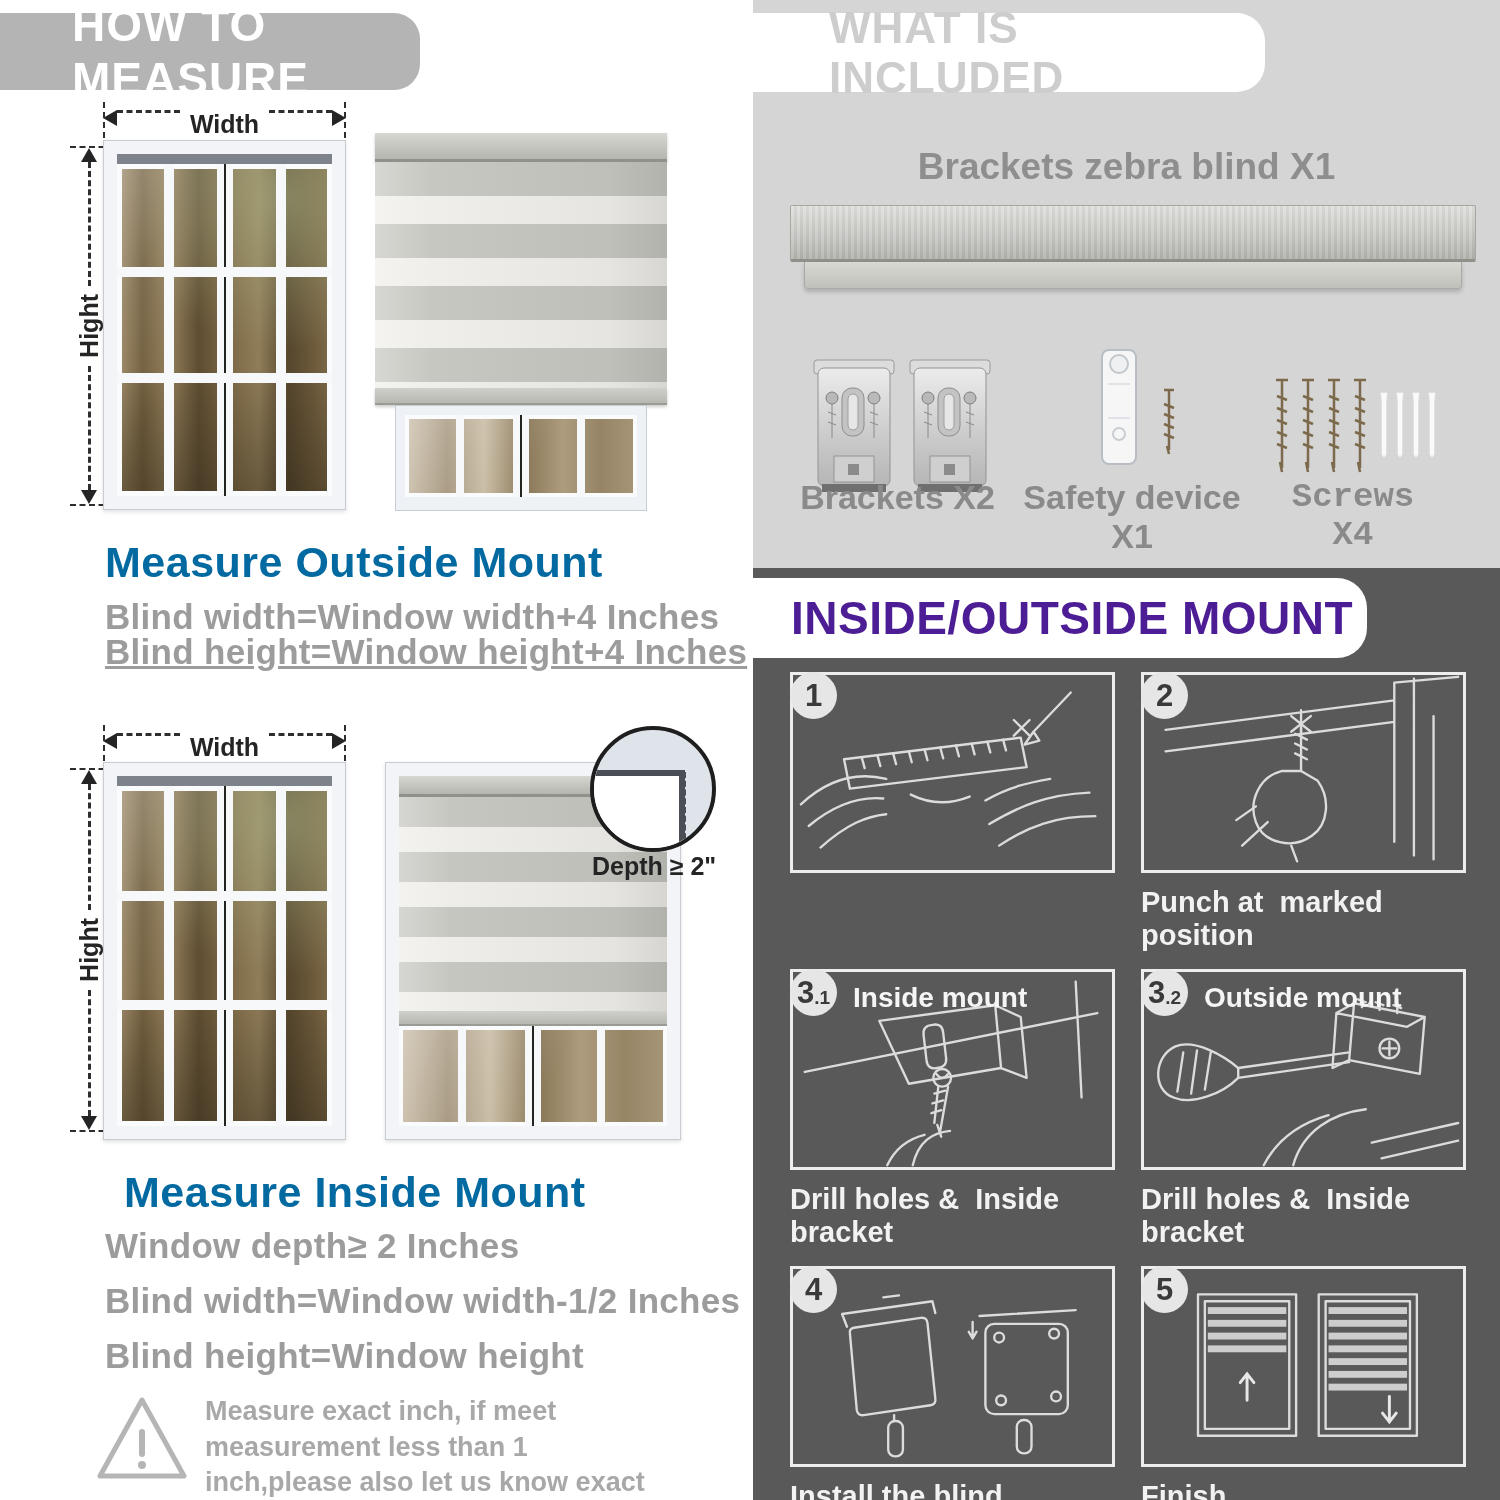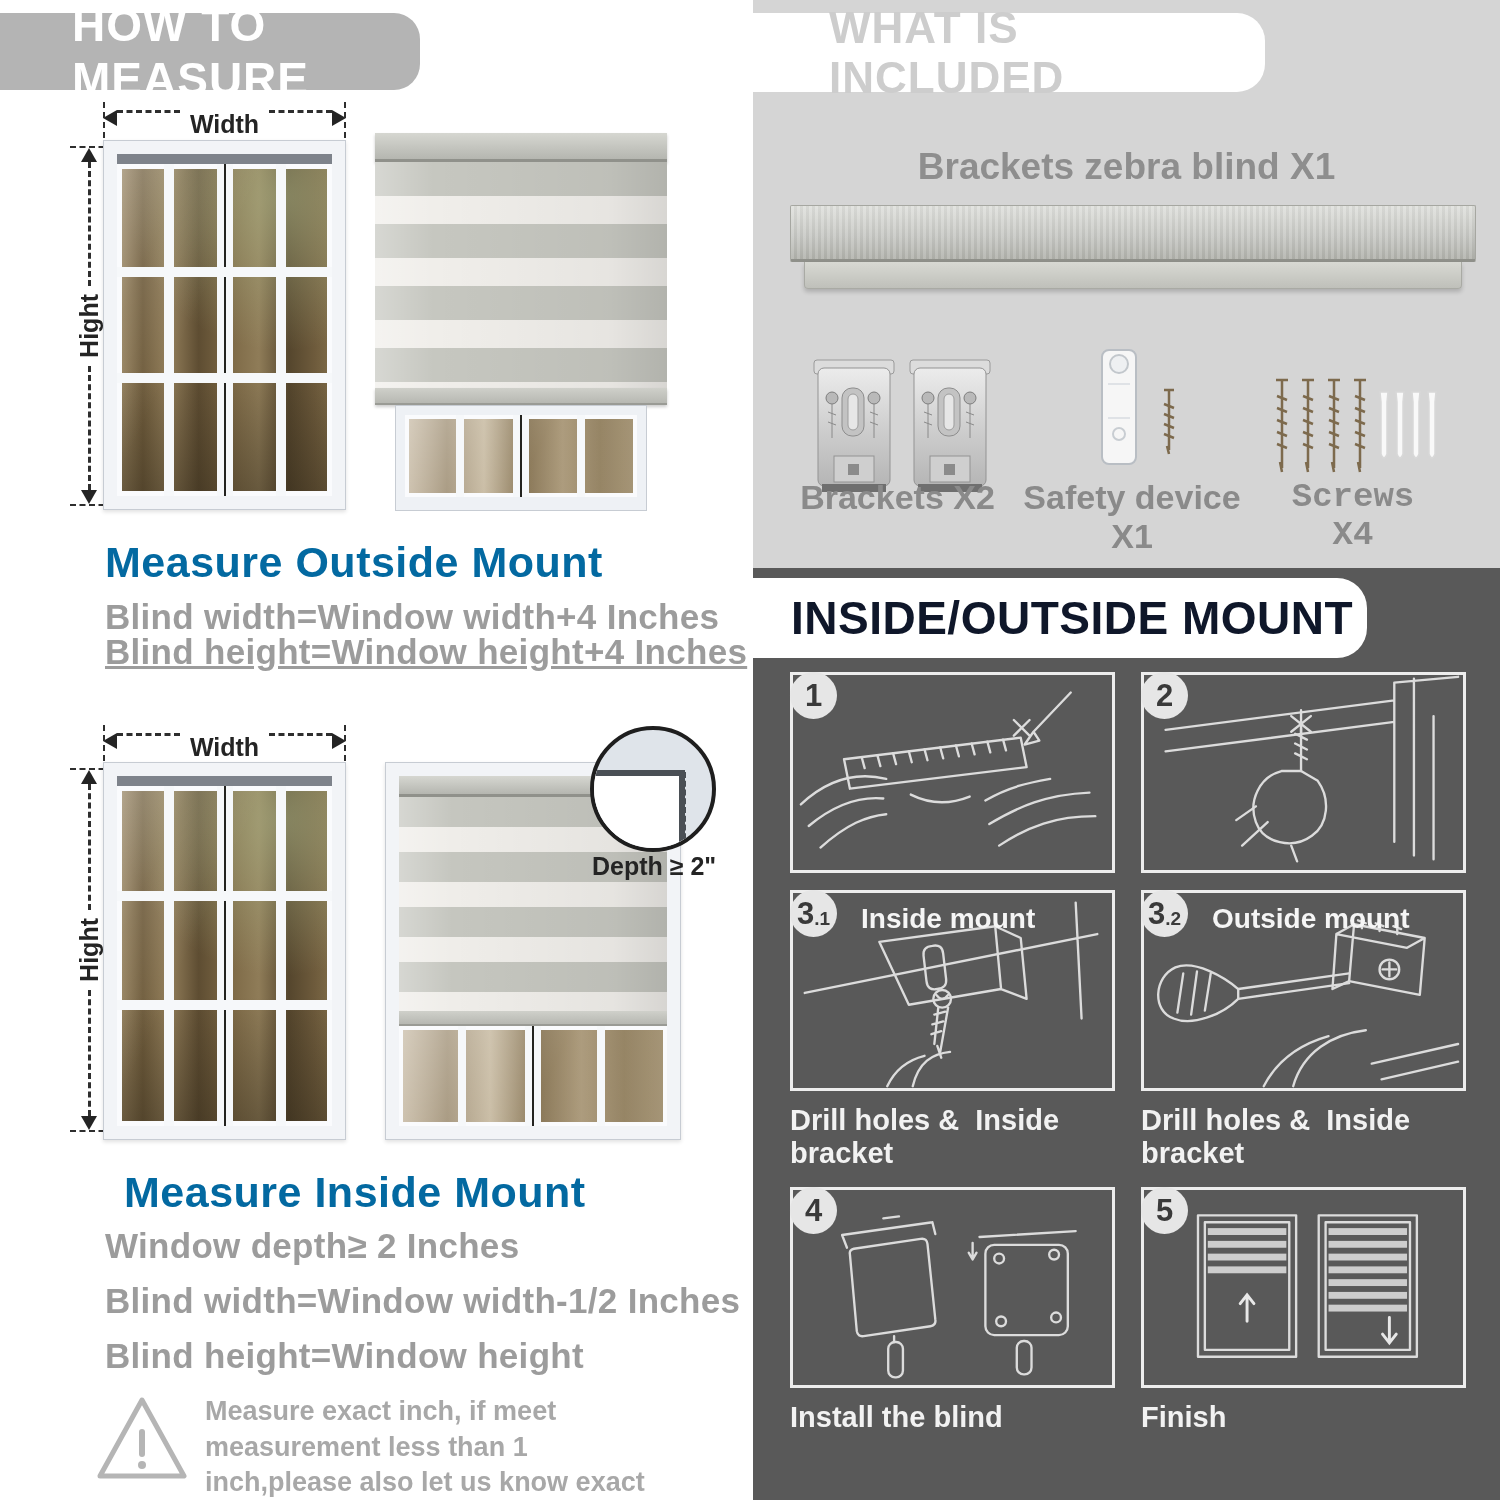--- a/index.html
+++ b/index.html
@@ -100,30 +100,30 @@
      border:1px solid #a6a7a1;border-bottom:3px solid #8f908a;box-sizing:border-box;}
   .cassette-bar .lip{height:27px;margin:0 14px;
      background:linear-gradient(180deg,#d8d9d3,#bfc0ba);border:1px solid #a9aaa4;border-top:none;
      border-radius:0 0 4px 4px;box-sizing:border-box;box-shadow:0 3px 4px rgba(0,0,0,.18);}
 
   .hw-label{position:absolute;top:478px;text-align:center;font-size:34px;font-weight:bold;color:#8a8a8a;}
 
   .right-dark{left:753px;top:568px;width:747px;height:932px;background:#595959;}
   .mount-header{left:753px;top:578px;width:614px;height:80px;background:#ffffff;
      border-radius:0 30px 30px 0;display:flex;align-items:center;padding-left:38px;box-sizing:border-box;}
-  .mount-header span{color:#0f172a;font-size:46px;font-weight:bold;letter-spacing:.5px;}
+  .mount-header span{color:#4c1d95;font-size:46px;font-weight:bold;letter-spacing:.5px;}
 
   .steps{left:790px;top:672px;width:676px;display:grid;grid-template-columns:325px 325px;
      column-gap:26px;row-gap:17px;}
   .panel{height:195px;border:3px solid #ededed;position:relative;box-sizing:content-box;}
   .badge{position:absolute;left:-3px;top:-3px;width:47px;height:47px;border-radius:50%;
      background:#e6e6e6;display:flex;align-items:center;justify-content:center;z-index:2;}
   .badge .n{font-size:31px;font-weight:bold;color:#3a3a3a;}
   .badge .sub{font-size:19px;font-weight:bold;color:#3a3a3a;align-self:flex-end;margin-bottom:7px;}
-  .tag{position:absolute;left:68px;top:10px;font-size:28px;font-weight:bold;color:#f5f5f5;z-index:2;}
+  .tag{position:absolute;left:60px;top:10px;font-size:28px;font-weight:bold;color:#f5f5f5;z-index:2;}
   .caption{margin-top:13px;font-size:29px;font-weight:bold;color:#f2f2f2;white-space:pre-wrap;}
   .panel svg{display:block;width:100%;height:100%;}
 </style>
 </head>
 <body>
 
 <div class="abs how-header">
   <span>HOW TO MEASURE</span>
 </div>
 
@@ -352,20 +352,21 @@
       <svg viewBox="0 0 325 195">
         <g stroke="#dcdcdc" stroke-width="2.4" fill="none" stroke-linecap="round" stroke-linejoin="round">
           <path d="M255,6 L255,168 M275,2 L275,182 M255,6 L320,0 M22,54 L255,24 M22,76 L255,46 M295,40 L295,186"></path>
           <path d="M160,52 L160,96 M154,58 l12,6 M154,68 l12,6 M154,78 l12,6"></path>
           <path d="M150,40 l20,16 M170,40 l-20,16 M160,34 l0,26"></path>
           <path d="M140,96 C118,102 106,126 114,148 C122,170 152,176 171,162 C188,150 190,124 177,106 L160,96 Z"></path>
           <path d="M126,148 L100,172 M114,132 L94,146 M150,172 l6,16"></path>
         </g>
       </svg>
     </div>
+    <div class="caption">Punch at  marked position</div>
   </div>
 
   <div class="step">
     <div class="panel">
       <div class="badge">
         <span class="n">3</span>
           <span class="sub">.1</span>
       </div>
       <div class="tag">Inside mount</div>
       <svg viewBox="0 0 325 195">

